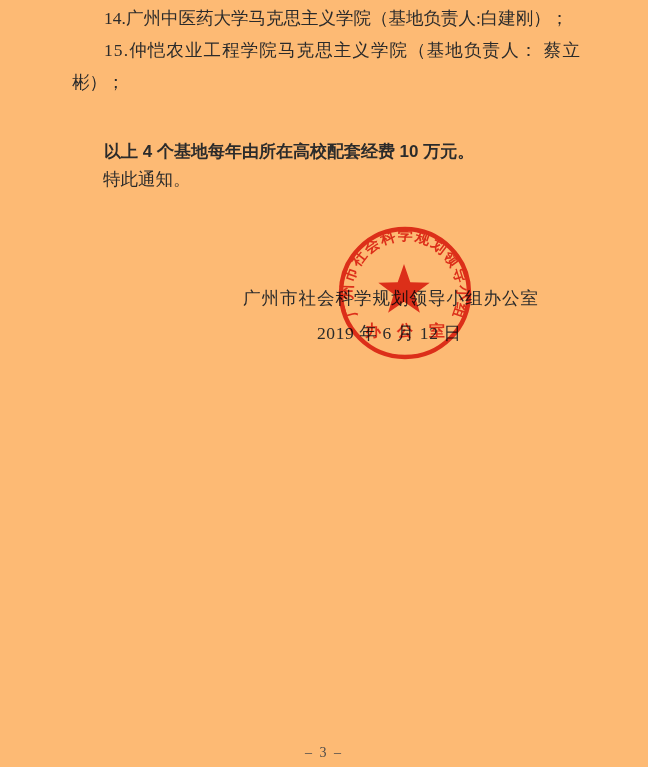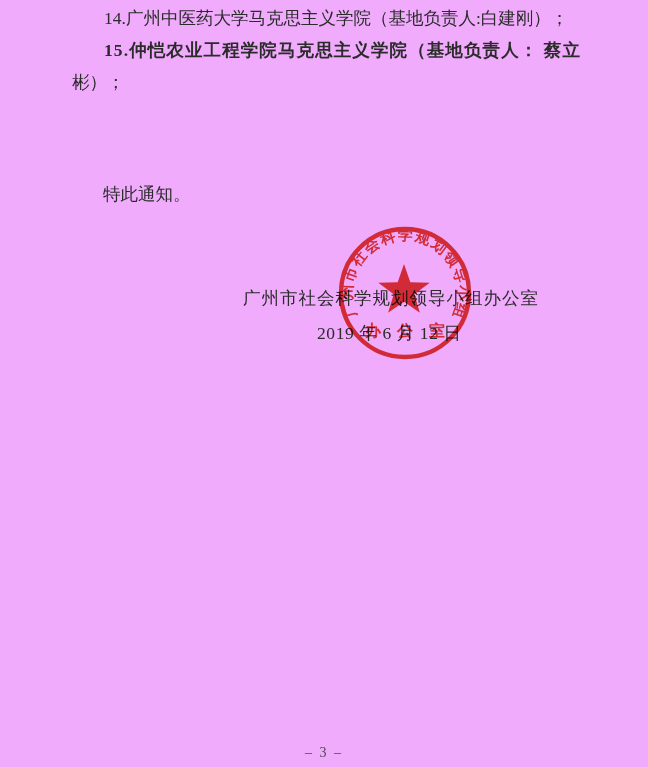--- a/index.html
+++ b/index.html
@@ -8,41 +8,41 @@
     height: 767px;
     background: #ffffff;
     overflow: hidden;
     font-family: "Liberation Serif", "DejaVu Serif", serif;
     color: #2b2b2b;
   }
   .page {
     position: relative;
     width: 648px;
     height: 767px;
-    background: #f0abfc;
+    background: #fdba74;
   }
   .line {
     position: absolute;
     margin: 0;
     font-size: 17.5px;
     line-height: 26px;
     white-space: pre;
     color: #2b2b2b;
   }
   #line-14 { left: 104px; top: 5px; }
-  #line-15 { left: 104px; top: 37px; letter-spacing: 1.1px; font-weight: bold; }
+  #line-15 { left: 104px; top: 37px; letter-spacing: 1.1px; }
   #line-15b { left: 72px; top: 69px; }
   #line-16 { left: 104px; top: 107px; letter-spacing: 0.4px; }
   #line-fund {
     left: 104px; top: 139px;
     font-family: "Liberation Sans", "DejaVu Sans", sans-serif;
     font-weight: 700;
     font-size: 17px;
   }
-  #line-notice { left: 103px; top: 181px; }
+  #line-notice { left: 103px; top: 166px; }
   #signature { left: 243px; top: 285px; letter-spacing: 1px; }
   #sign-date { left: 317px; top: 320px; letter-spacing: 0.6px; }
   #page-number {
     position: absolute;
     left: 0; right: 0; top: 745px;
     margin: 0;
     text-align: center;
     font-size: 14px;
     color: #4a4a4a;
     letter-spacing: 2px;
@@ -66,20 +66,21 @@
 
 <div class="page">
 
   <p class="line" id="line-14">14.广州中医药大学马克思主义学院（基地负责人:白建刚）；</p>
 
   <p class="line" id="line-15">15.仲恺农业工程学院马克思主义学院（基地负责人： 蔡立</p>
 
   <p class="line" id="line-15b">彬）；</p>
 
 
+  <p class="line" id="line-fund">以上 4 个基地每年由所在高校配套经费 10 万元。</p>
 
   <p class="line" id="line-notice">特此通知。</p>
 
   <p class="line" id="signature">广州市社会科学规划领导小组办公室</p>
 
   <p class="line" id="sign-date">2019 年 6 月 12 日</p>
 
   <div class="seal">
     <svg width="140" height="140" viewBox="0 0 140 140">
       <defs>

